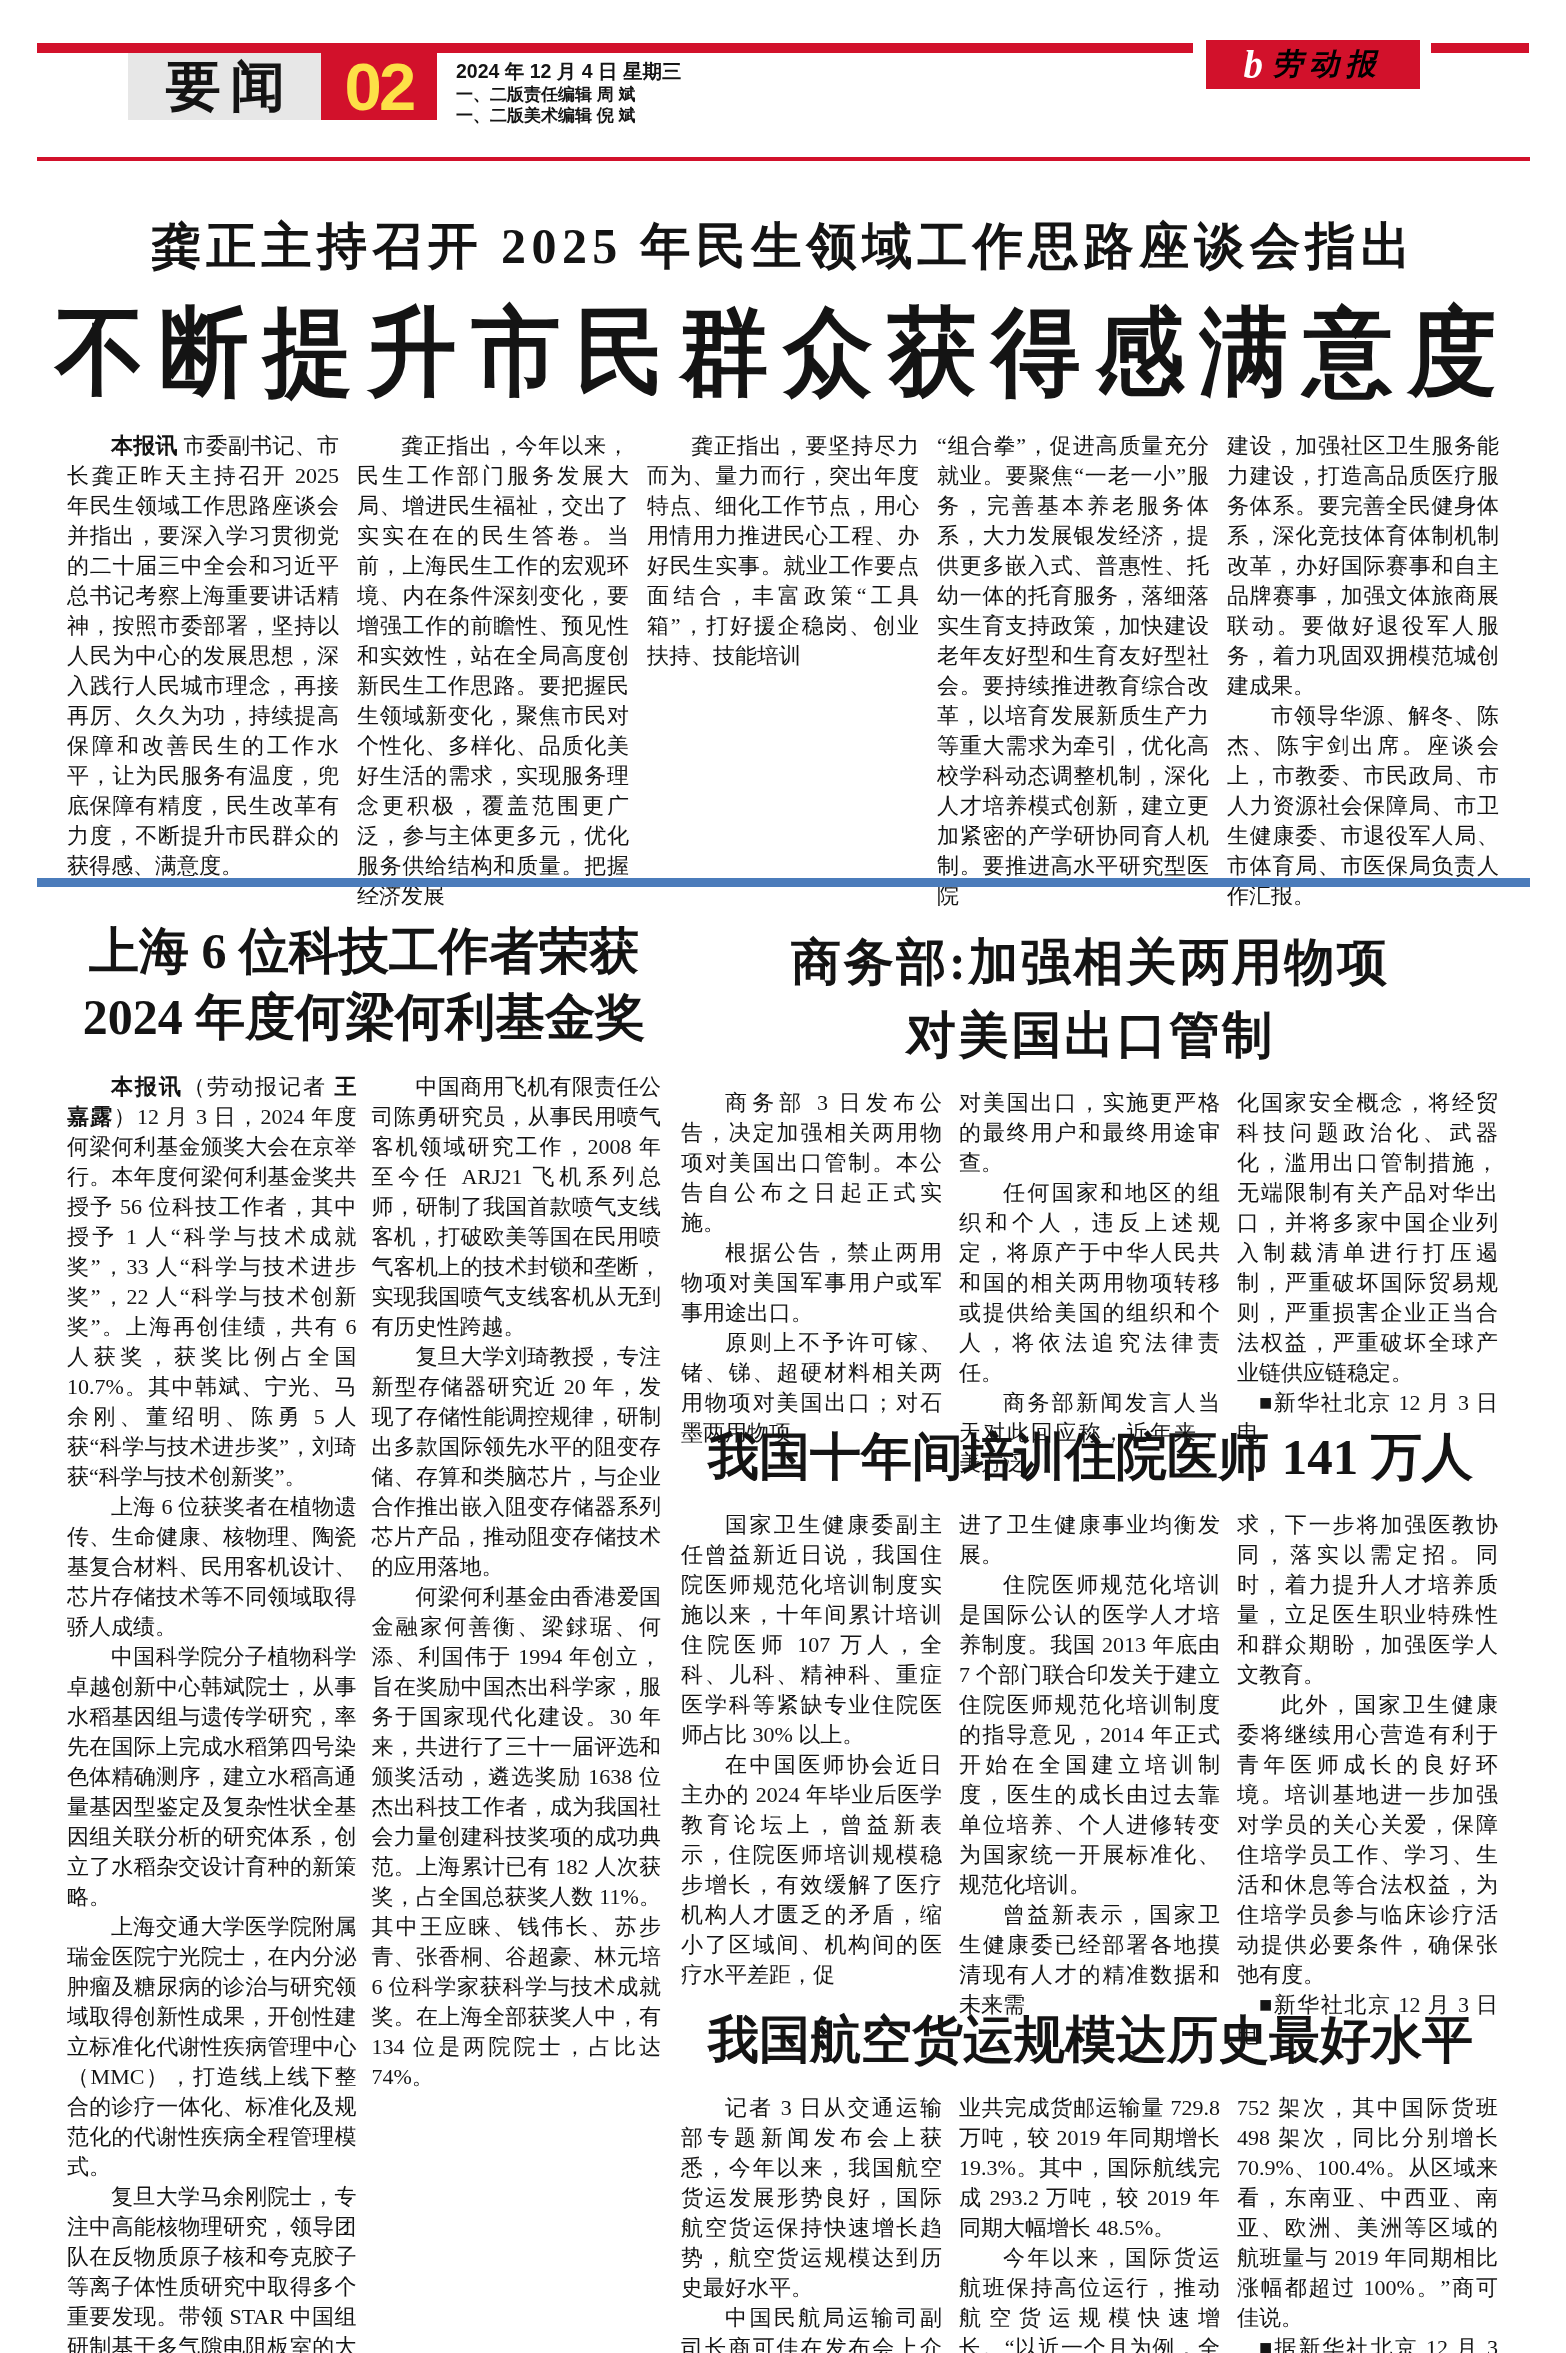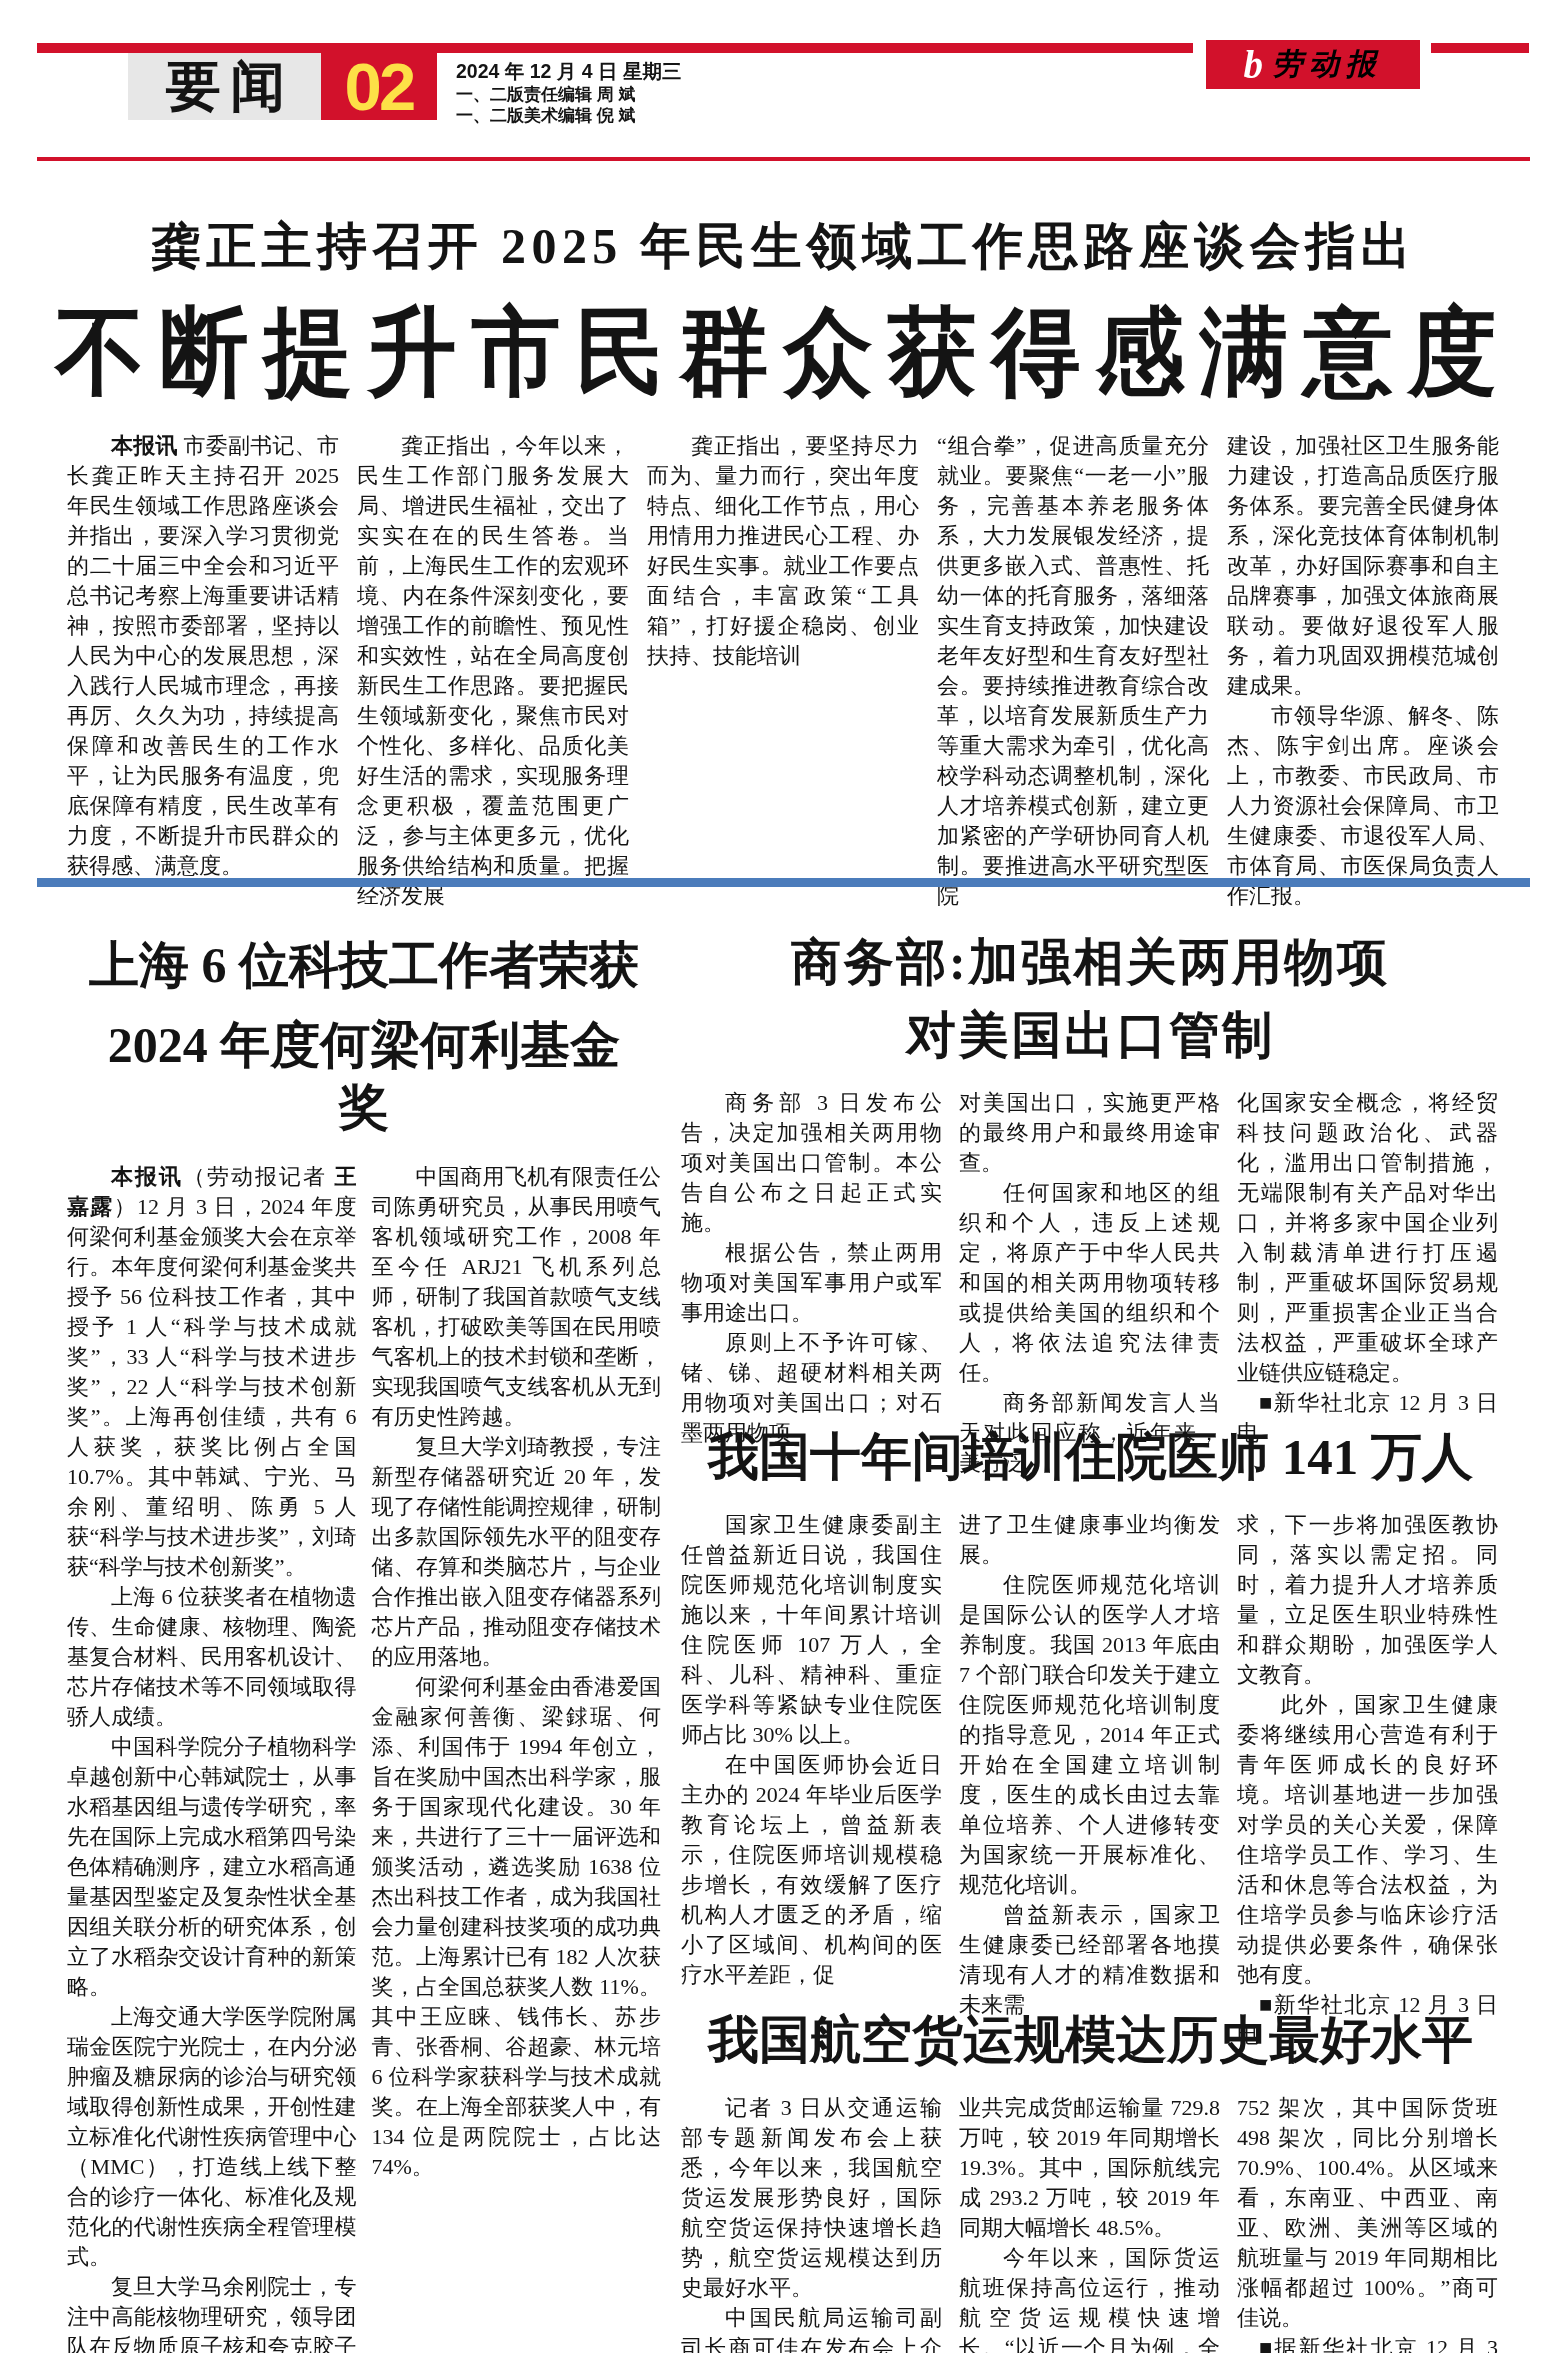--- a/index.html
+++ b/index.html
@@ -34,21 +34,21 @@
   .main-body{position:absolute;left:67px;top:431px;width:1432px;display:flex;gap:18px;}
   .main-body .col{width:273px;}
   p.t{margin:0;font-size:22px;line-height:30px;text-align:justify;}
   p.ind{text-indent:2em;}
   p.src{font-weight:normal;text-indent:1em;}
   b{font-weight:bold;}
   
   .rule-blue{position:absolute;left:37px;top:878px;width:1493px;height:9.4px;background:#4b7cbb;}
   
   .sci{position:absolute;left:67px;top:916px;width:594px;}
-  .sci-title{margin:18px;text-align:center;font-weight:bold;font-size:50px;line-height:62px;}
+  .sci-title{margin:4px;text-align:center;font-weight:bold;font-size:50px;line-height:62px;}
   .sci-body{margin-top:24px;display:flex;gap:15px;}
   .sci-body .col{width:290px;}
   
   .art-right{position:absolute;left:681px;width:819px;}
   .biz{top:920px;}
   .doc{top:1415px;}
   .air{top:1998px;}
   .r-title{margin:12px;text-align:center;font-weight:bold;font-size:50px;line-height:61px;letter-spacing:2.7px;}
   .r-title.one{font-size:51px;letter-spacing:0;}
   .r-body{margin-top:21.6px;display:flex;gap:17px;}

